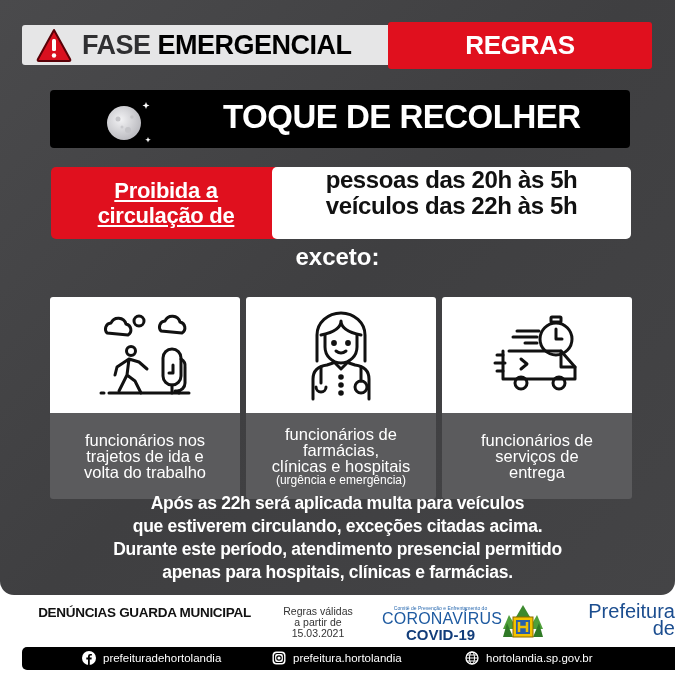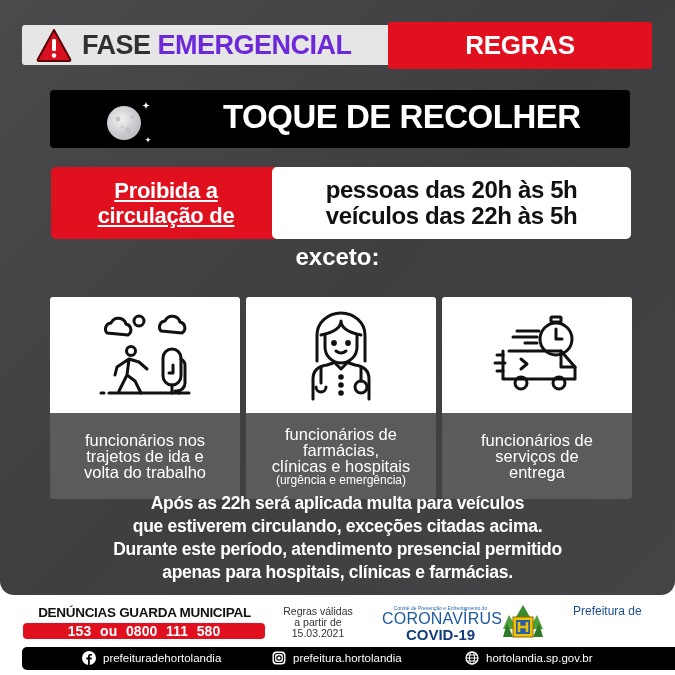--- a/index.html
+++ b/index.html
@@ -15,21 +15,21 @@
   
   .header { position: absolute; left: 22px; top: 22px; width: 629px; height: 47px; }
   .phase-box {
     position: absolute; left: 0; top: 3px; width: 367px; height: 40px;
     background: #e6e6e7; border-radius: 3px 0 0 3px;
     display: flex; align-items: center; padding-left: 14px;
   }
   .phase-box .warn { width: 36px; height: 34px; margin-right: 10px; }
   .phase-text { font-weight: 700; font-size: 27px; letter-spacing: -0.5px; }
   .phase-text .dark { color: #303032; }
-  .phase-text .red { color: #6d28d9; }
+  .phase-text .red { color: #000000; }
   .rules-box {
     position: absolute; left: 366px; top: 0; width: 264px; height: 47px;
     background: #e0101e; border-radius: 3px;
     display: flex; align-items: center; justify-content: center;
     color: #fff; font-weight: 700; font-size: 26px; letter-spacing: -0.3px;
   }
 
   
   .curfew {
     position: absolute; left: 50px; top: 90px; width: 580px; height: 58px;
@@ -46,21 +46,21 @@
   .prohib { position: absolute; left: 51px; top: 167px; width: 580px; height: 72px; }
   .prohib-left {
     position: absolute; left: 0; top: 0; width: 230px; height: 72px;
     background: #e0101e; border-radius: 5px 0 0 5px;
     display: flex; flex-direction: column; align-items: center; justify-content: center;
     color: #fff; font-weight: 700; font-size: 22px; line-height: 25px; letter-spacing: -0.3px; text-decoration: underline;
   }
   .prohib-right {
     position: absolute; left: 221px; top: 0; width: 359px; height: 72px;
     background: #fff; border-radius: 5px;
-    display: flex; flex-direction: column; align-items: center; justify-content: center;
+    display: flex; flex-direction: column; align-items: center; justify-content: flex-start;
     color: #111; font-weight: 700; font-size: 24px; line-height: 26px; letter-spacing: -0.4px;
   }
 
   .except {
     position: absolute; left: 0; top: 243px; width: 675px; text-align: center;
     color: #fff; font-weight: 700; font-size: 24px;
   }
 
   
   .cards { position: absolute; left: 50px; top: 278px; width: 582px; height: 202px; margin-top: 19px; }
@@ -100,21 +100,21 @@
   .validity {
     position: absolute; left: 278px; top: 11px; width: 80px; text-align: center;
     font-size: 10.5px; line-height: 11px; color: #333;
   }
   .covid { position: absolute; left: 382px; top: 10px; width: 117px; text-align: center; color: #1b4d8f; }
   .covid .tiny { font-size: 5px; color: #2a6ab0; line-height: 6px; }
   .covid .cor { font-size: 16px; line-height: 16px; letter-spacing: 0.2px; color: #1e5aa0; }
   .covid .c19 { font-size: 15px; line-height: 15px; font-weight: 700; color: #123d7a; }
   .pref-logo { position: absolute; left: 503px; top: 8px; width: 40px; height: 36px; }
   .pref-text { position: absolute; left: 548px; top: 8px; color: #1b4d8f; }
-  .pref-text .l1 { font-size: 12px; line-height: 17px; text-align: left; margin-left: 25px; }
+  .pref-text .l1 { font-size: 20px; line-height: 17px; text-align: right; margin-left: 25px; }
   .pref-text .l2 { font-size: 19px; line-height: 19px; font-weight: 700; color: #123d7a; }
 
   .social {
     position: absolute; left: 22px; top: 52px; width: 658px; height: 23px;
     background: #000; border-radius: 5px;
     display: flex; align-items: center; color: #fff; font-size: 11.5px;
   }
   .social .item { position: absolute; display: flex; align-items: center; top: 4px; }
   .social .item svg { width: 14px; height: 14px; margin-right: 7px; }
 </style>
@@ -247,21 +247,20 @@
   <div class="notice">
     <div>Após as 22h será aplicada multa para veículos</div>
     <div>que estiverem circulando, exceções citadas acima.</div>
     <div>Durante este período, atendimento presencial permitido</div>
     <div>apenas para  hospitais, clínicas e farmácias.</div>
   </div>
 </div>
 
 <div class="footer">
   <div class="denun-title">DENÚNCIAS GUARDA MUNICIPAL</div>
-  <div class="denun-phone">153  ou  0800 111 580</div>
 
   <div class="validity">
     <div>Regras válidas</div>
     <div>a partir de</div>
     <div>15.03.2021</div>
   </div>
 
   <div class="covid">
     <div class="tiny">Comitê de Prevenção e Enfrentamento do</div>
     <div class="cor">CORONAVÍRUS</div>

